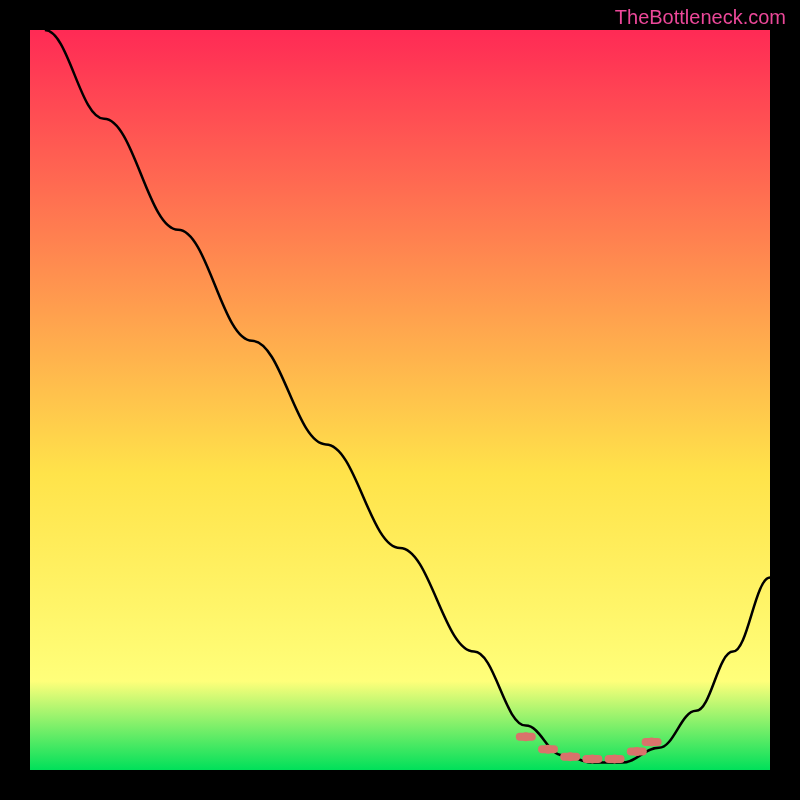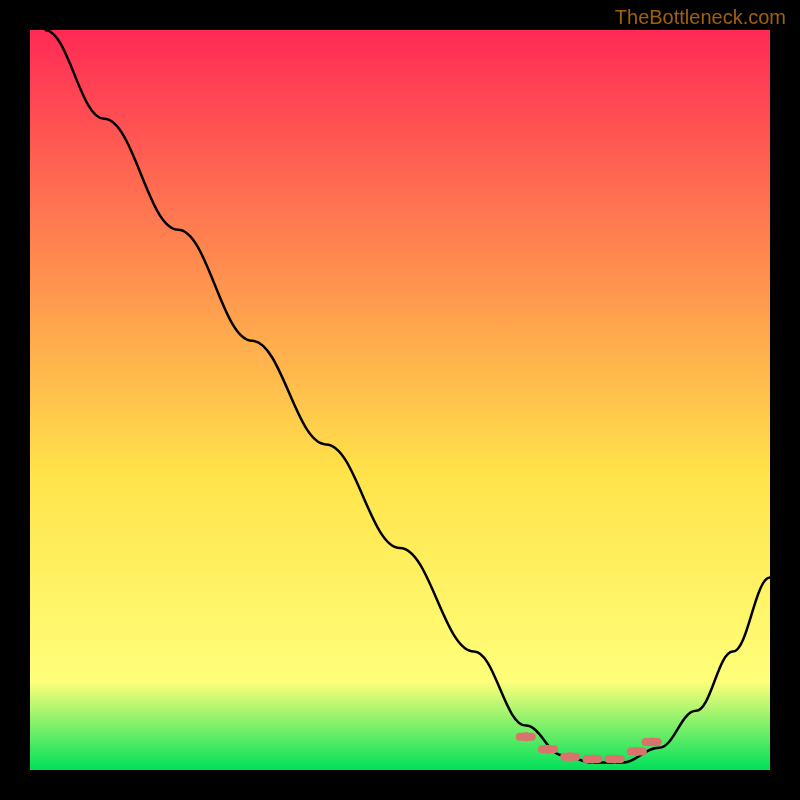--- a/index.html
+++ b/index.html
@@ -8,21 +8,21 @@
     background: #000;
     width: 800px;
     height: 800px;
     position: relative;
     font-family: Arial, Helvetica, sans-serif;
   }
   .watermark {
     position: absolute;
     top: 6px;
     right: 14px;
-    color: #a16207;
+    color: #ec4899;
     font-size: 20px;
     font-weight: 500;
     z-index: 10;
   }
   .plot-area {
     position: absolute;
     left: 30px;
     top: 30px;
     width: 740px;
     height: 740px;

